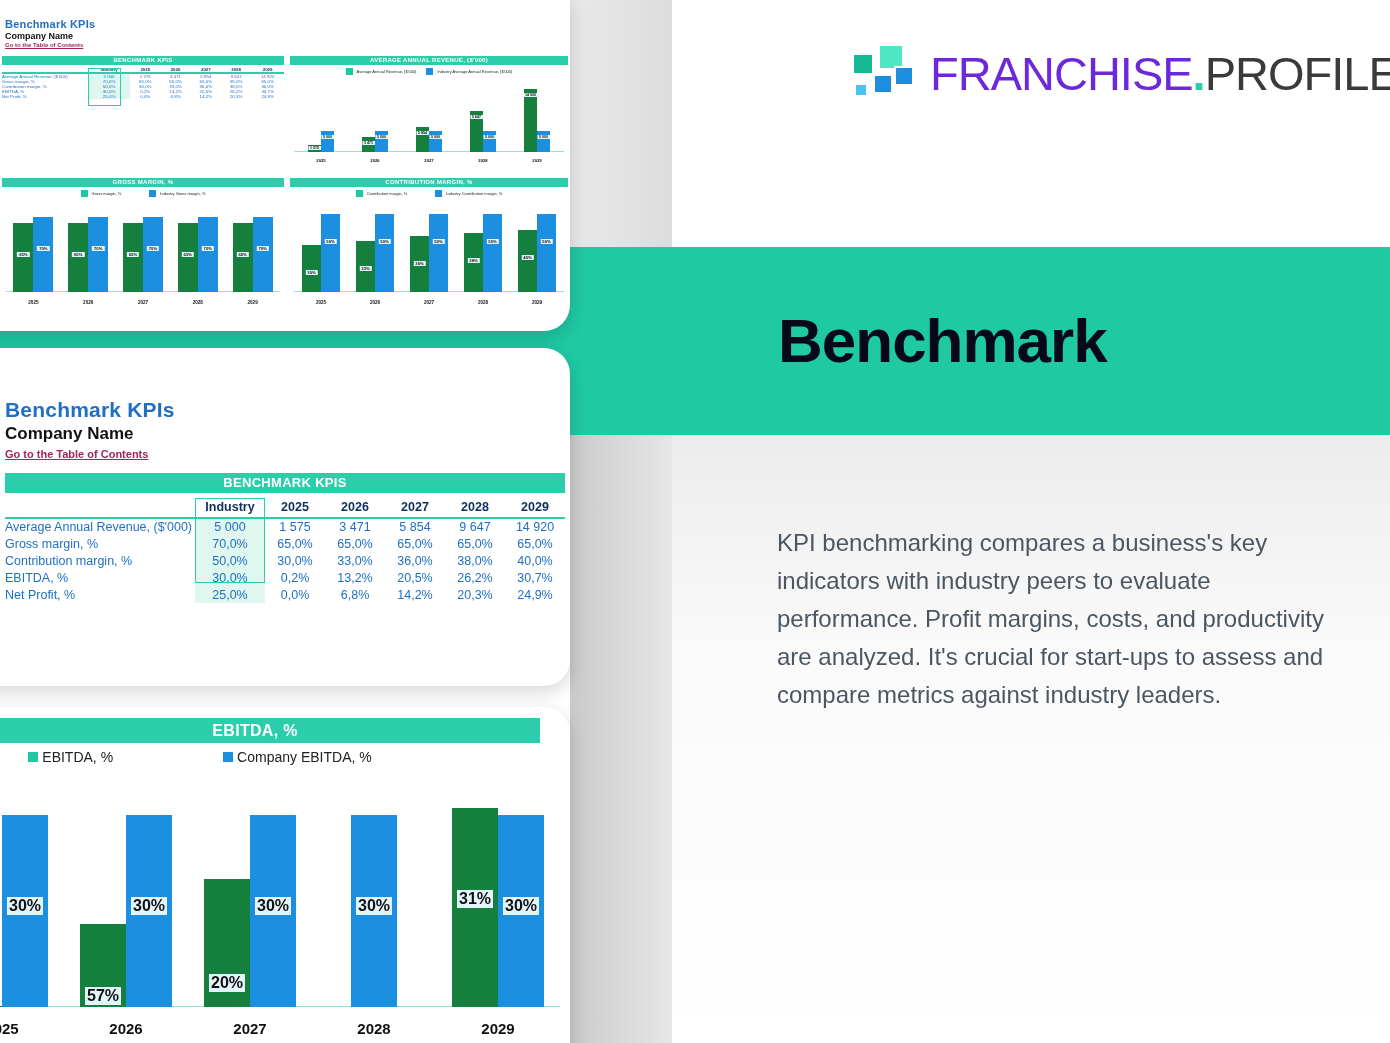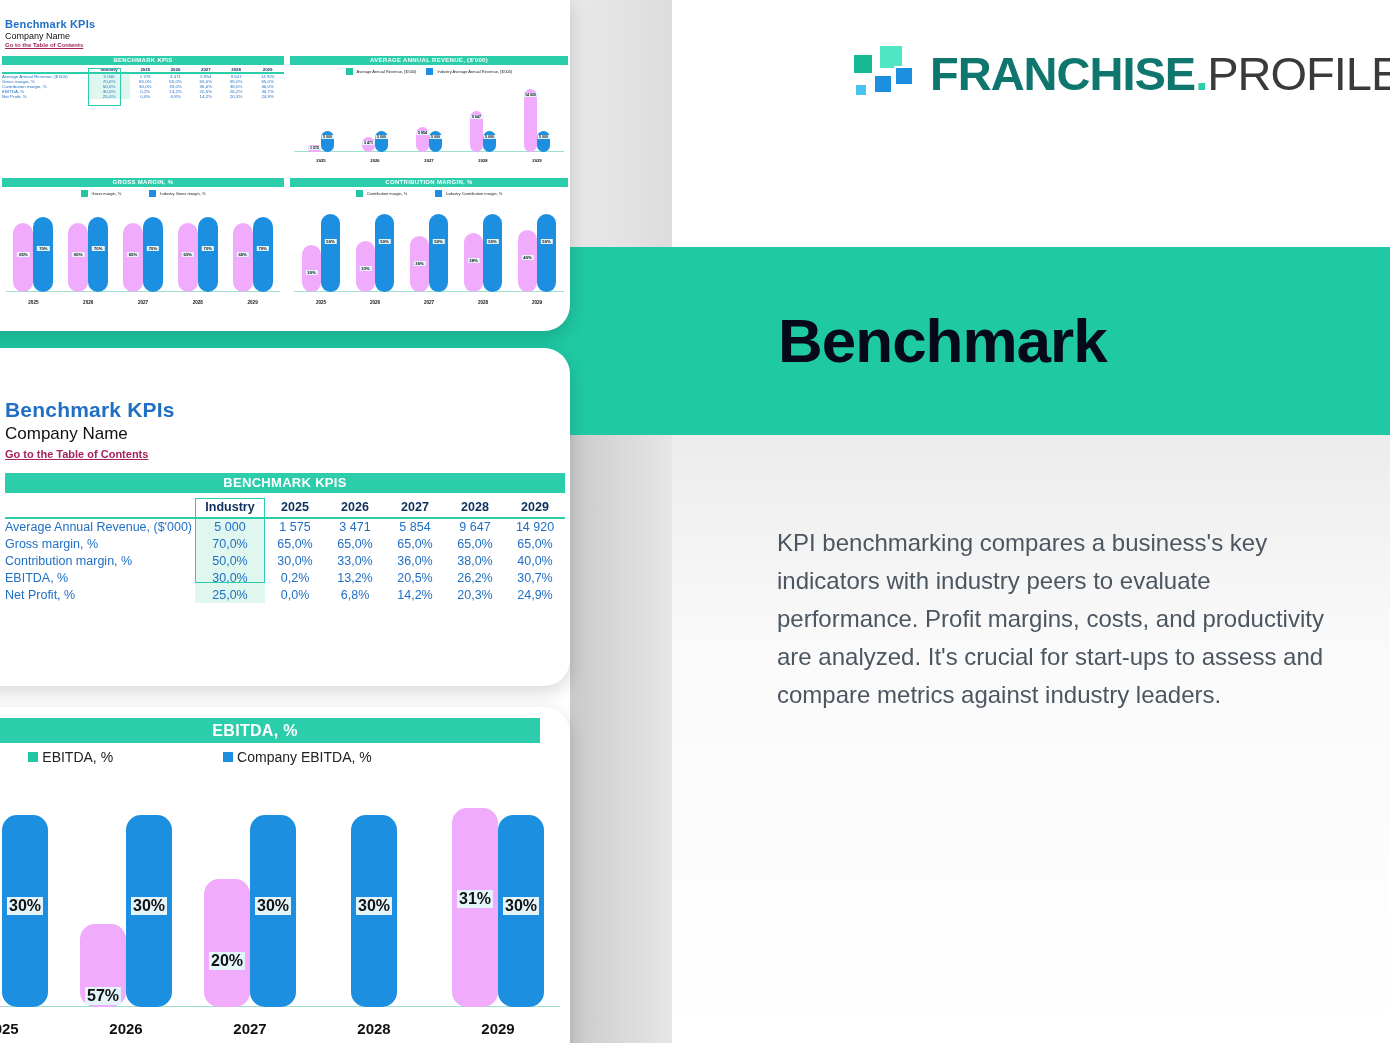--- a/index.html
+++ b/index.html
@@ -50,21 +50,21 @@
     border-top-right-radius:26px; border-bottom-right-radius:26px;
     box-shadow:0 6px 18px rgba(0,0,0,0.16);
     overflow:hidden;
   }
   #card-top   { top:0;    width:600px; height:331px; border-top-right-radius:0; }
   #card-mid   { top:348px;width:600px; height:338px; }
   #card-bot   { top:707px;width:600px; height:360px; }
 
   
   .sheet-title{ color:#1f6fc4; font-weight:bold; letter-spacing:.2px; }
-  .sheet-sub  { color:#111; font-weight:normal; }
+  .sheet-sub  { color:#111; font-weight:bold; }
   .sheet-link { color:#a4245c; font-weight:bold; text-decoration:underline; }
 
   
   .panel-header{
     background:#2bcdaa; color:#ffffff; font-weight:bold; text-align:center;
     letter-spacing:.3px;
   }
   .legend{ display:flex; justify-content:center; gap:36px; align-items:center; }
   .legend-item{ display:flex; align-items:center; gap:4px; color:#222; }
   .sw{ width:7px; height:7px; display:inline-block; }
@@ -84,36 +84,36 @@
     pointer-events:none;
   }
 
   
   .chart{ position:relative; }
   .axis{ position:absolute; left:0; right:0; bottom:0; border-bottom:1px solid #9fdfd0; }
   .groups{ position:absolute; left:0; right:0; bottom:0; display:flex; }
   .group{ flex:1; position:relative; height:100%; }
   .bars{ position:absolute; left:0; right:0; bottom:0; height:100%;
          display:flex; justify-content:center; align-items:flex-end; }
-  .bar{ position:relative;border-radius:15px; }
-  .bar.green{ background:#f0abfc; }
+  .bar{ position:relative; }
+  .bar.green{ background:#15803d; }
   .bar.blue { background:#1c8fe0; }
   .dlabel{
     position:absolute; left:50%; transform:translateX(-50%);
     background:#e4f4fb; color:#111; font-weight:bold; white-space:nowrap;
     padding:0 2px;
   }
   .xlab{ position:absolute; left:0; right:0; text-align:center; color:#111; font-weight:bold; }
 
   
   .logo-wrap{ position:absolute; left:852px; top:44px; display:flex; align-items:center; }
   .logo-mark{ position:relative; width:62px; height:58px; }
   .logo-mark i{ position:absolute; display:block; border:2px solid #ffffff; }
   .logo-text{ margin-left:16px; font-size:47px; letter-spacing:-1px; line-height:1; white-space:nowrap;}
-  .lt-bold{ font-weight:bold; color:#0f766e; }
+  .lt-bold{ font-weight:normal; color:#6d28d9; }
   .lt-dot { font-weight:bold; color:#2bcdaa; }
   .lt-thin{ font-weight:normal; color:#3a3a3a; }
 
   
   .big-title{
     position:absolute; left:778px; top:305px;
     font-size:62px; font-weight:bold; color:#06091c; letter-spacing:-1px;
   }
   .body-copy{
     position:absolute; left:777px; top:524px; width:580px;
@@ -532,21 +532,21 @@
               </div>
               <div class="bar blue" style="width: 46px; height: 192.364px;">
                 <span class="dlabel" style="font-size: 16px; bottom: 92.3636px;">30%</span>
               </div>
             </div>
             <div class="xlab" style="bottom: 2px; font-size: 15px;">2026</div>
           </div>
           <div class="group">
             <div class="bars" style="bottom: 32px; height: 230px; gap: 0px;">
               <div class="bar green" style="width: 46px; height: 128.242px;">
-                <span class="dlabel" style="font-size: 16px; bottom: 37px;">20%</span>
+                <span class="dlabel" style="font-size: 16px; bottom: 15px;">20%</span>
               </div>
               <div class="bar blue" style="width: 46px; height: 192.364px;">
                 <span class="dlabel" style="font-size: 16px; bottom: 92.3636px;">30%</span>
               </div>
             </div>
             <div class="xlab" style="bottom: 2px; font-size: 15px;">2027</div>
           </div>
           <div class="group">
             <div class="bars" style="bottom: 32px; height: 230px; gap: 0px;">
               <div class="bar blue" style="width: 46px; height: 192.364px;">

